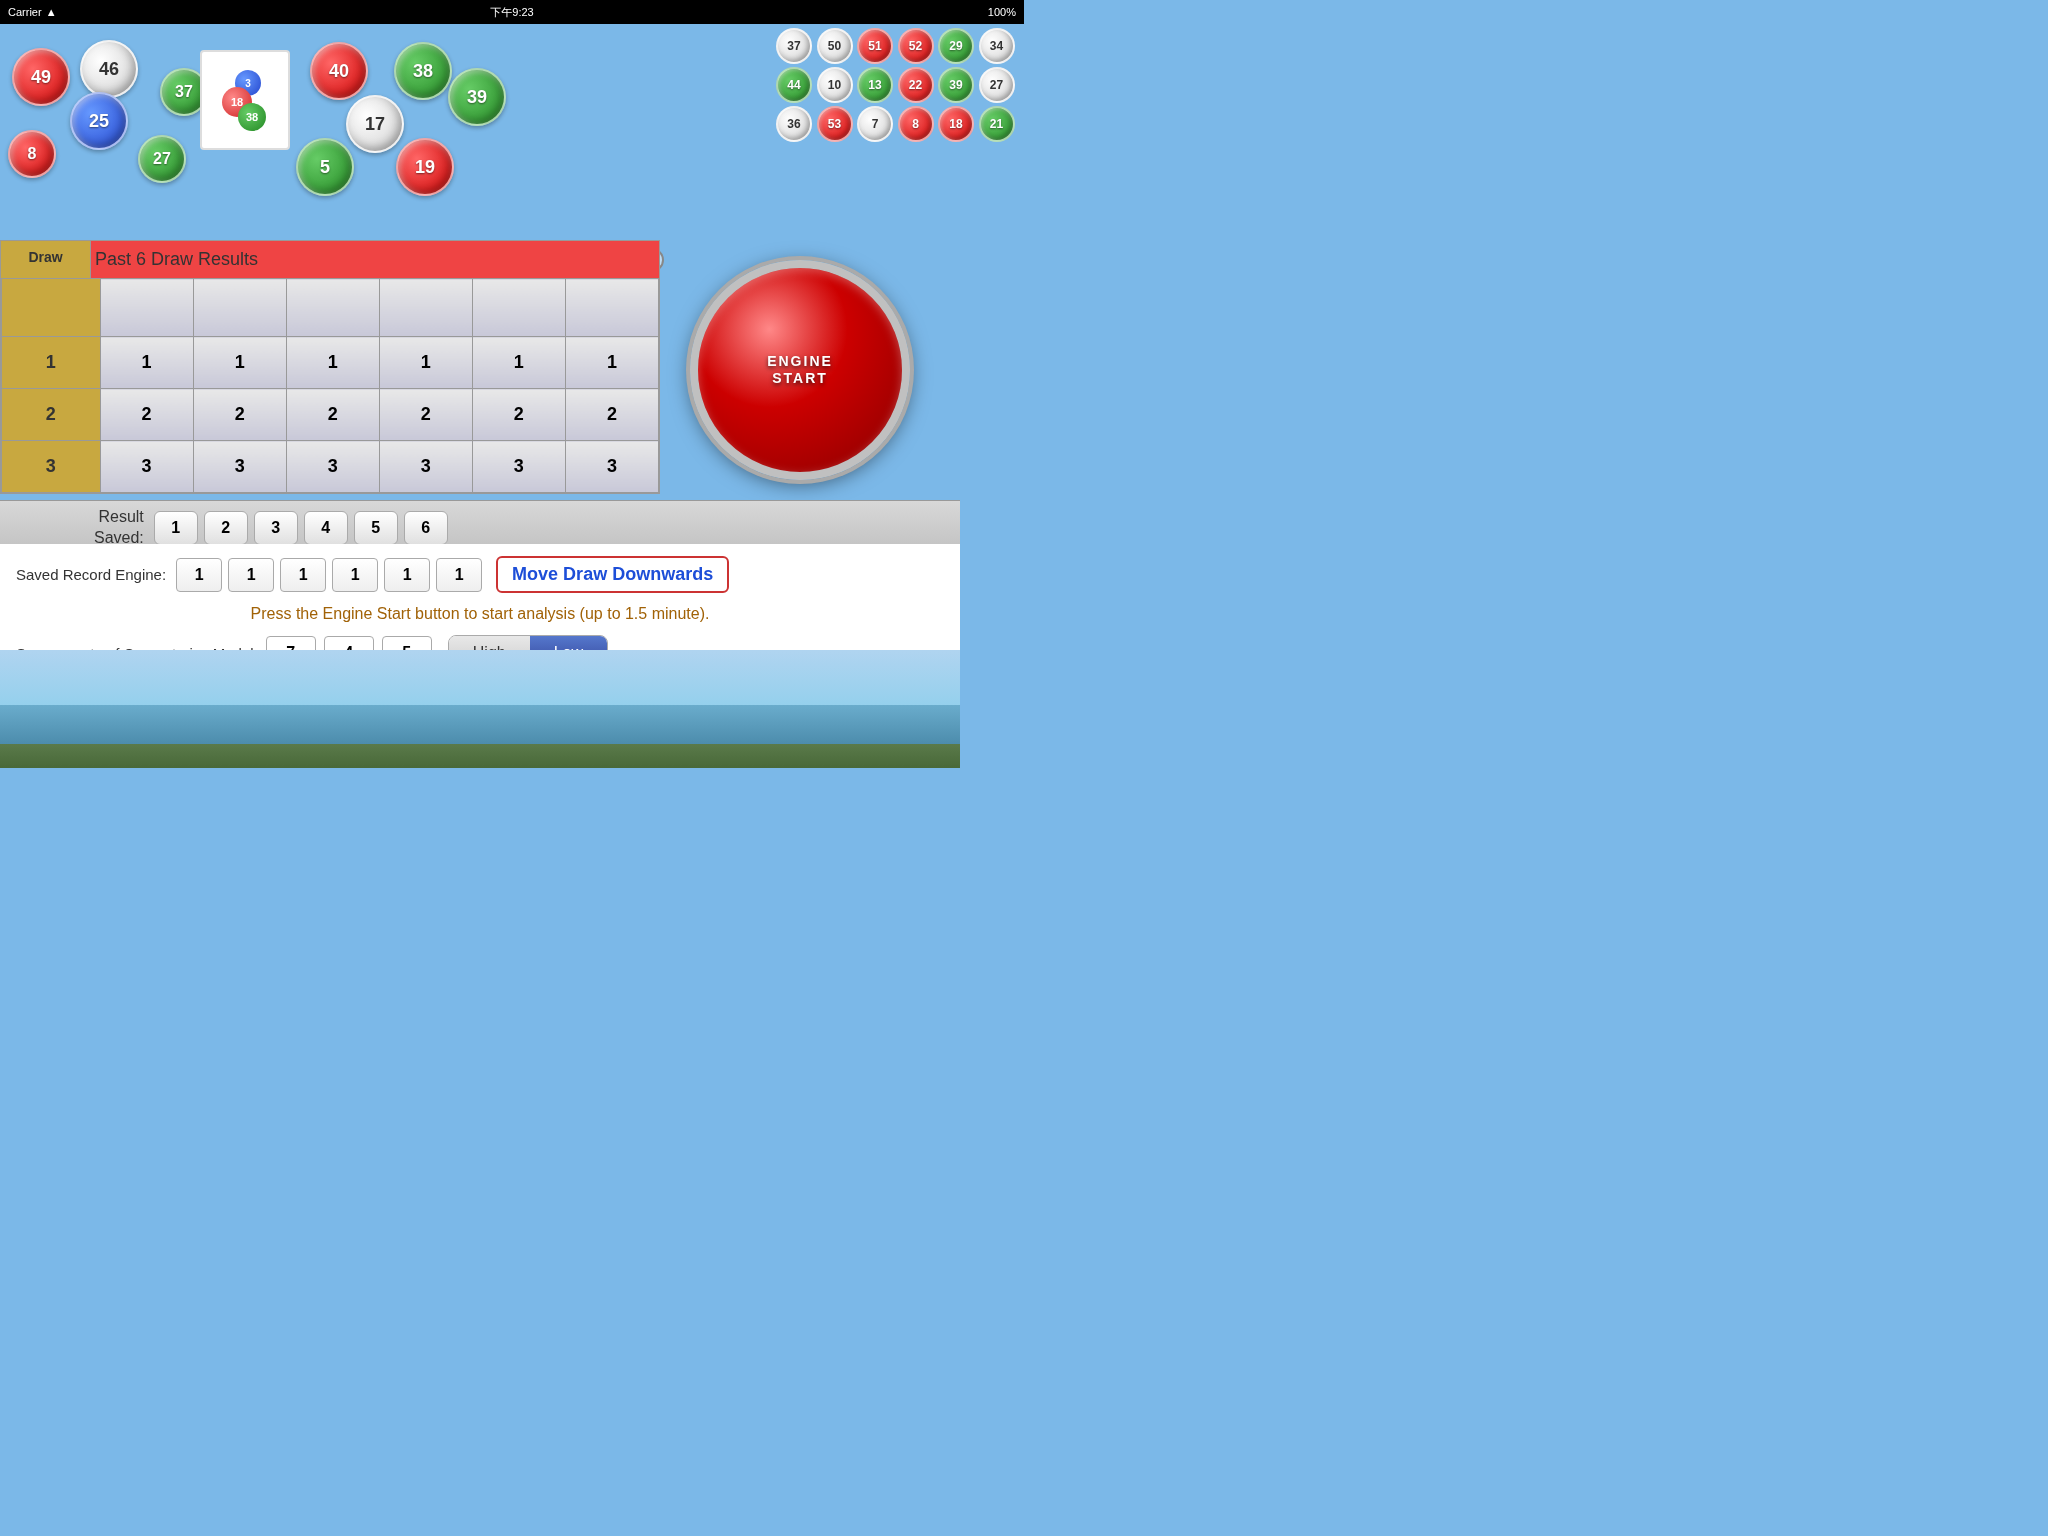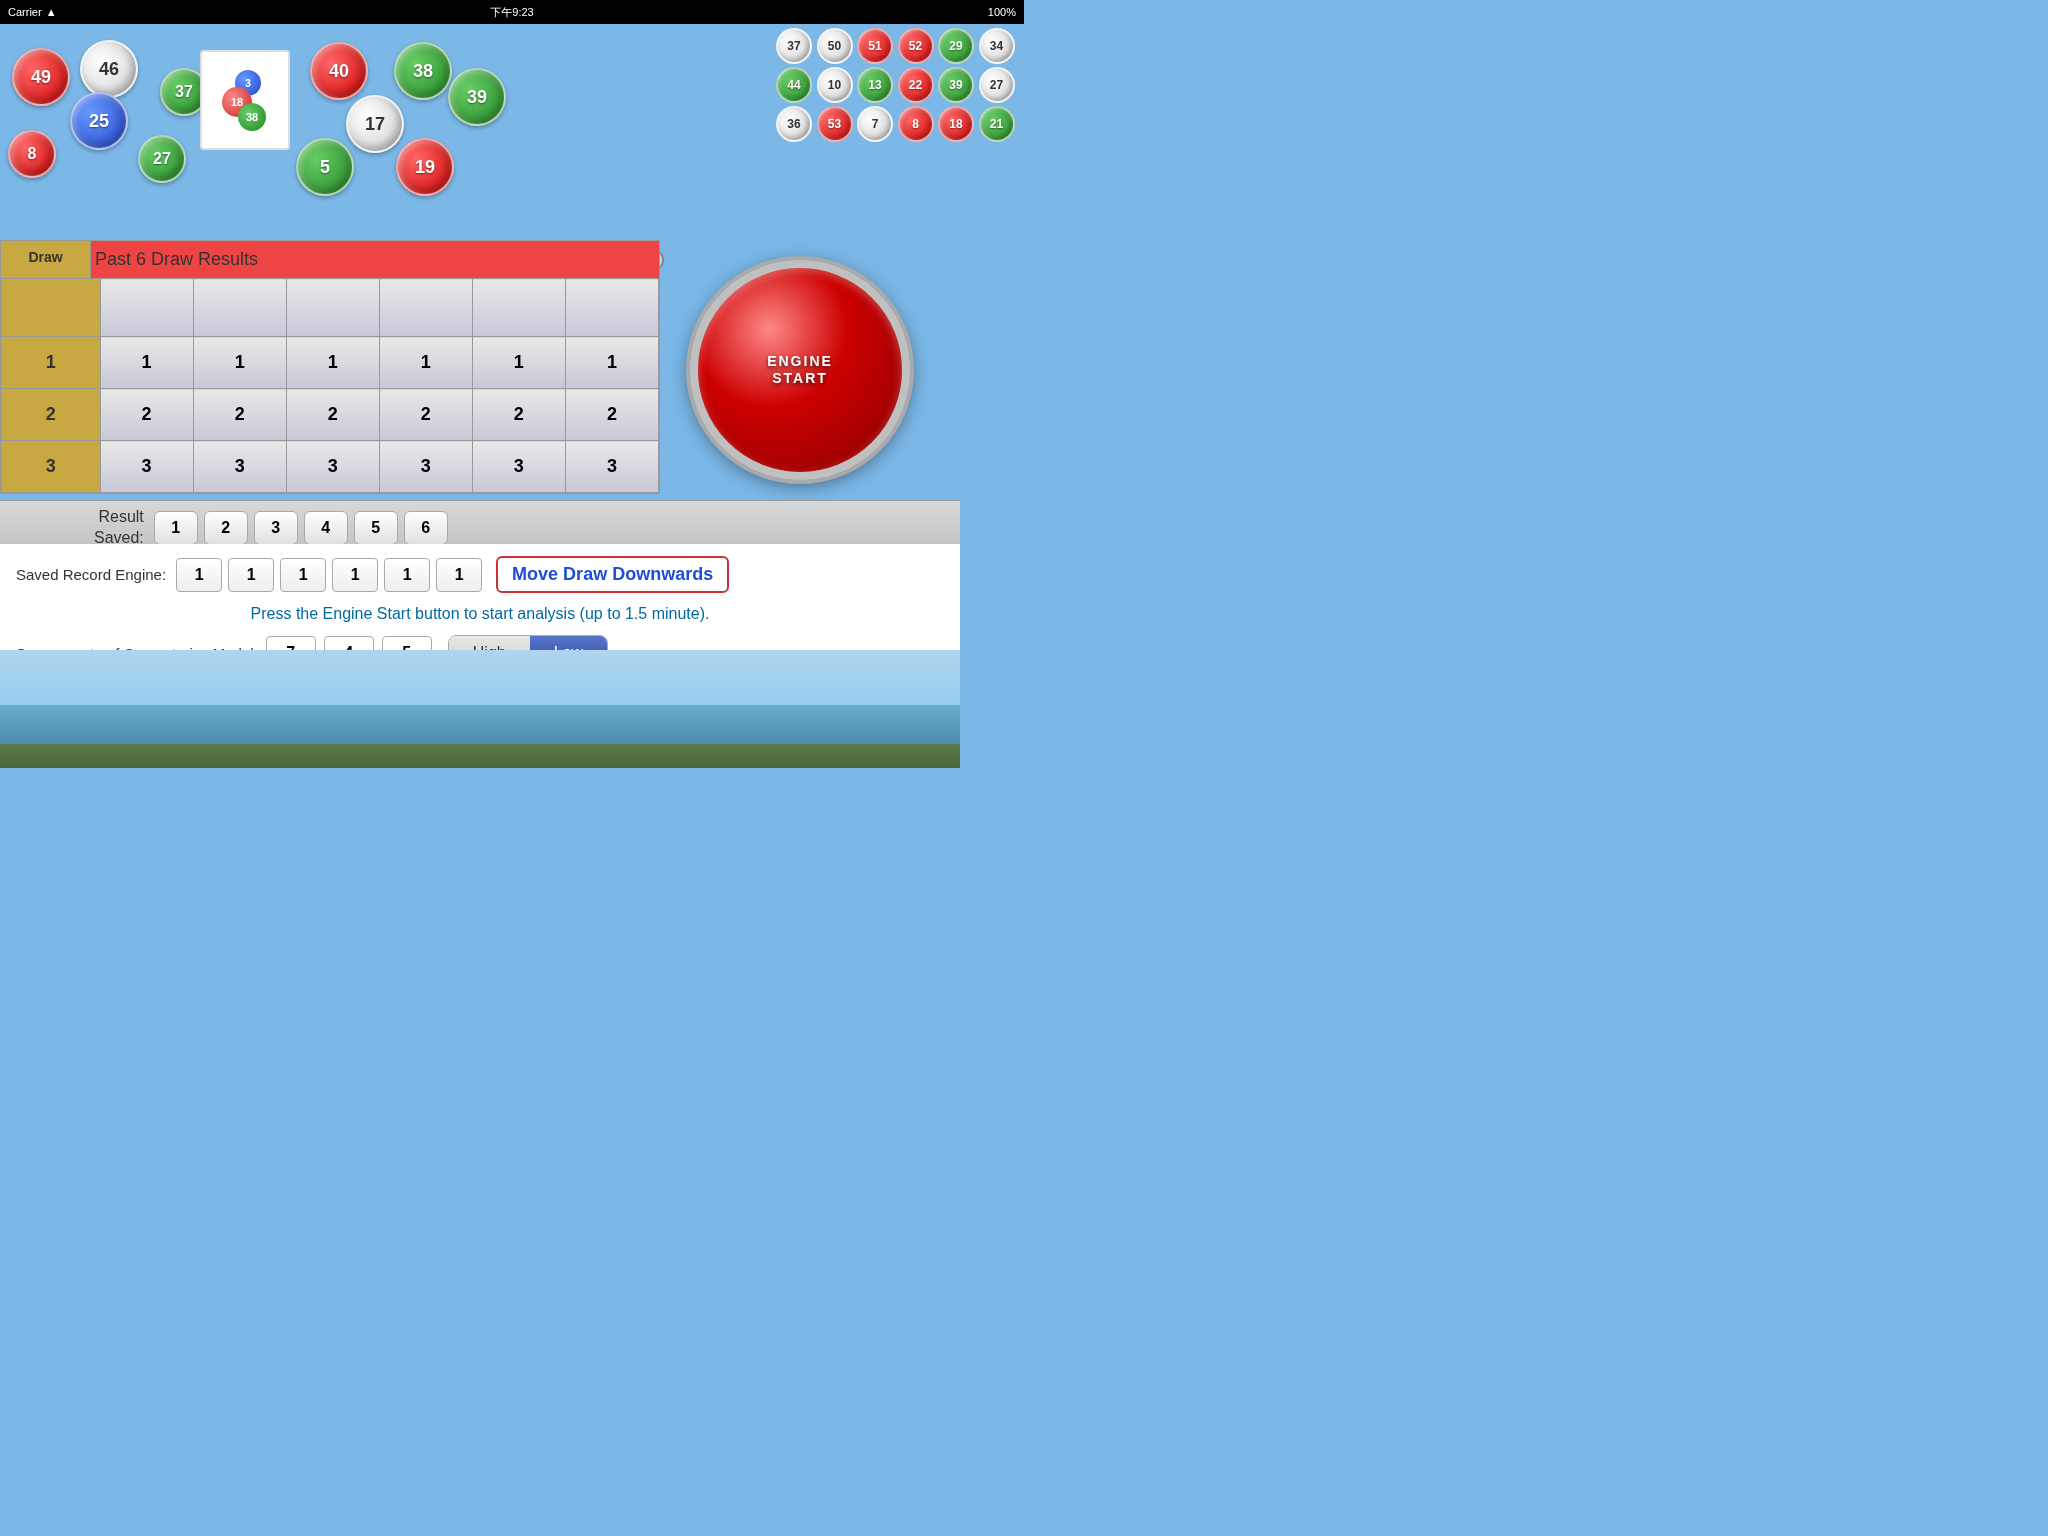--- a/index.html
+++ b/index.html
@@ -291,21 +291,21 @@
       padding: 6px 14px;
       font-size: 18px;
       font-weight: bold;
       color: #1d4ed8;
       cursor: pointer;
       margin-left: 8px;
     }
 
     .engine-prompt {
       font-size: 16px;
-      color: #0369a1;
+      color: #a16207;
       text-align: center;
       margin-bottom: 12px;
     }
 
     .success-rate-row {
       display: flex;
       align-items: center;
       gap: 8px;
     }
     .success-rate-label {

